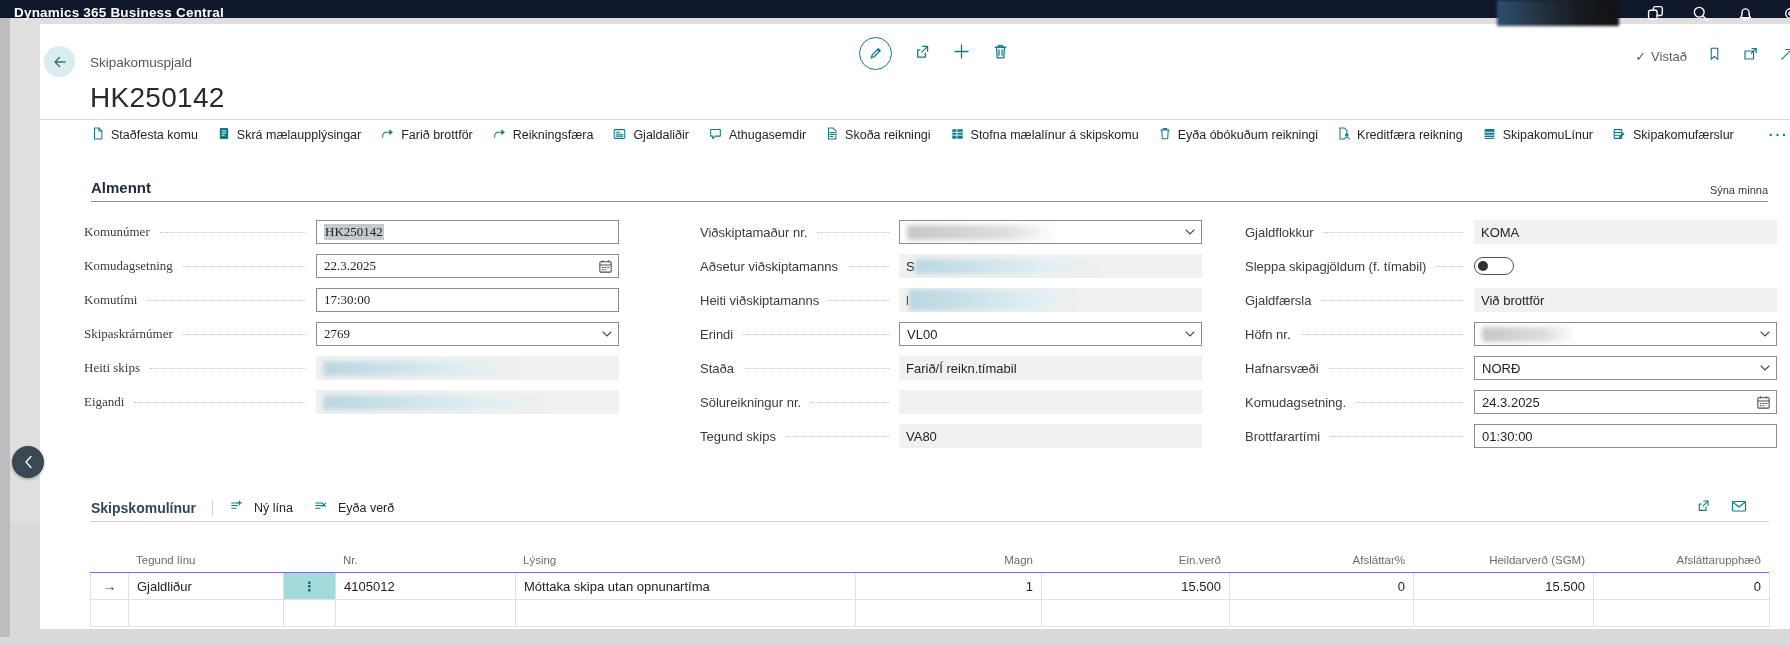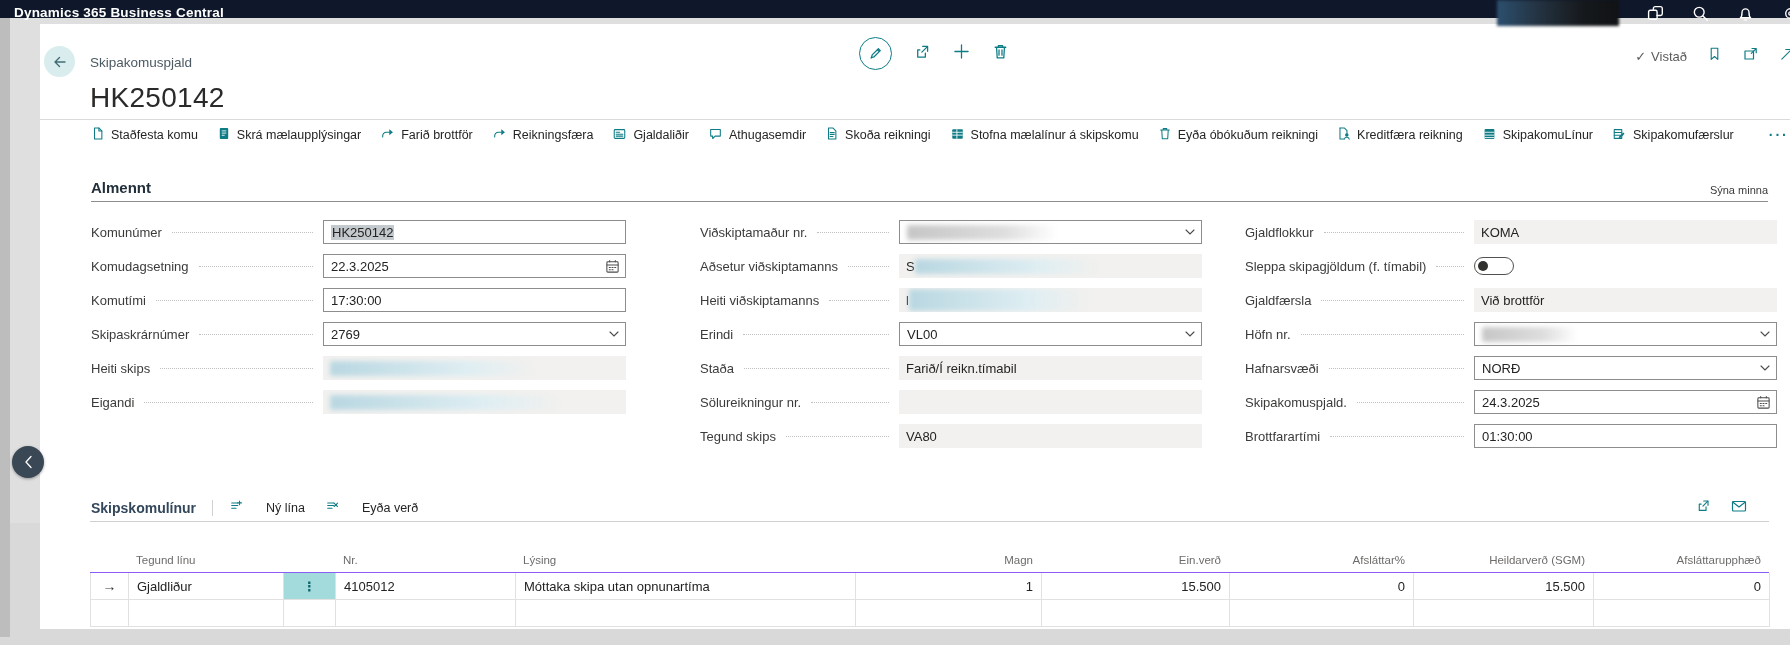--- a/index.html
+++ b/index.html
@@ -37,21 +37,21 @@
   .ribbon{position:absolute;left:0;right:0;top:95px;border-top:1px solid #dcdad8;height:31px;
     display:flex;align-items:center;gap:19px;padding-left:51px;}
   .rb{display:flex;align-items:center;gap:6px;font-size:12.5px;color:#262524;white-space:nowrap;}
   .rb svg{flex:none;}
   .rb-more{color:#0e7c85;font-size:14px;letter-spacing:2px;margin-left:16px;font-weight:bold;}
   
   .gen-title{position:absolute;left:51px;top:155px;font-size:15px;font-weight:bold;color:#222f3a;}
   .show-less{position:absolute;right:22px;top:160px;font-size:11px;color:#3b3a39;}
   .gen-rule{position:absolute;left:51px;right:22px;top:177px;border-bottom:1px solid #8f8d8b;}
   .gcol{position:absolute;top:191px;display:flex;flex-direction:column;}
-  .gcol1{left:51px;width:535px;}
+  .gcol1{left:44px;width:535px;font-family:Liberation Serif, serif;}
   .gcol2{left:660px;width:502px;}
   .gcol3{left:1205px;width:532px;}
   .field{height:34px;display:flex;align-items:center;}
   .flabel{font-size:13px;color:#3c3b39;white-space:nowrap;}
   .leader{flex:1;border-bottom:1px dotted #c3c1bf;height:1px;margin:0 10px;min-width:10px;}
   .ctl{position:relative;width:303px;height:24px;flex:none;display:flex;align-items:center;
     padding:0 7px;font-size:13px;color:#242322;white-space:nowrap;overflow:hidden;}
   .input{background:#fff;border:1px solid #8f8d8b;}
   .ro{background:#f2f1ef;border:none;}
   .bare{background:transparent;padding:0;}
@@ -62,21 +62,21 @@
     background:linear-gradient(90deg,#b9d7e1,#ddedf2 65%,rgba(255,255,255,0));}
   .redact.gray{background:linear-gradient(90deg,#c6c6c6,#dedede 65%,rgba(255,255,255,0));}
   .redact.tall{height:22px;}
   .toggle{width:40px;height:18px;border:1px solid #53514f;border-radius:10px;position:relative;background:#fff;}
   .knob{position:absolute;left:3px;top:3px;width:10px;height:10px;border-radius:50%;background:#323130;}
   
   .lines{position:absolute;left:50px;top:470px;width:1679px;}
   .part-head{height:27px;display:flex;align-items:center;}
   .part-title{font-size:14px;font-weight:bold;color:#33475c;margin-left:1px;}
   .part-div{width:1px;height:16px;background:#d2d0ce;margin:0 16px;}
-  .part-btn{display:flex;align-items:center;gap:22px;font-size:12.5px;color:#262524;margin-right:20px;}
+  .part-btn{display:flex;align-items:center;gap:10px;font-size:12.5px;color:#262524;margin-right:20px;}
   .part-right{margin-left:auto;display:flex;align-items:center;gap:20px;margin-right:22px;}
   .part-rule{border-bottom:1px solid #d2d0ce;}
   .tbl{margin-top:19px;}
   .grid{display:grid;grid-template-columns:38px 155px 52px 180px 340px 186px 188px 184px 180px 176px;}
   .thead{border-bottom:1px solid #8b5cf6;}
   .th{height:31px;display:flex;align-items:flex-end;padding:0 8px 6px 8px;font-size:11.5px;color:#6e6c6a;white-space:nowrap;}
   .th.num{justify-content:flex-end;}
   .trow{border-left:1px solid #e3e1df;}
   .td{height:27px;border-right:1px solid #e3e1df;border-bottom:1px solid #e3e1df;
     display:flex;align-items:center;padding:0 8px;font-size:13px;color:#242322;white-space:nowrap;overflow:hidden;}
@@ -434,21 +434,21 @@
         <span class="flabel">Hafnarsvæði</span>
           <span class="leader"></span>
         <div class="ctl input combo">
             <span>NORÐ</span>
           <span class="cicon"><svg width="12" height="14" viewBox="0 0 12 14">
                 <path class="gic" d="M2 5l4 4 4-4"></path>
               </svg></span>
         </div>
       </div>
       <div class="field">
-        <span class="flabel">Skipakomuspjald.</span>
+        <span class="flabel">Komudagsetning.</span>
           <span class="leader"></span>
         <div class="ctl input">
             <span>24.3.2025</span>
           <span class="cicon"><svg width="15" height="15" viewBox="0 0 16 16">
                 <rect class="gic" x="2" y="3" width="12" height="11" rx="1"></rect>
                 <path class="gic" d="M2 6.4h12M5 3V1.6M11 3V1.6M4.5 9h1.2M7.4 9h1.2M10.3 9h1.2M4.5 11.4h1.2M7.4 11.4h1.2"></path>
               </svg></span>
         </div>
       </div>
       <div class="field">

